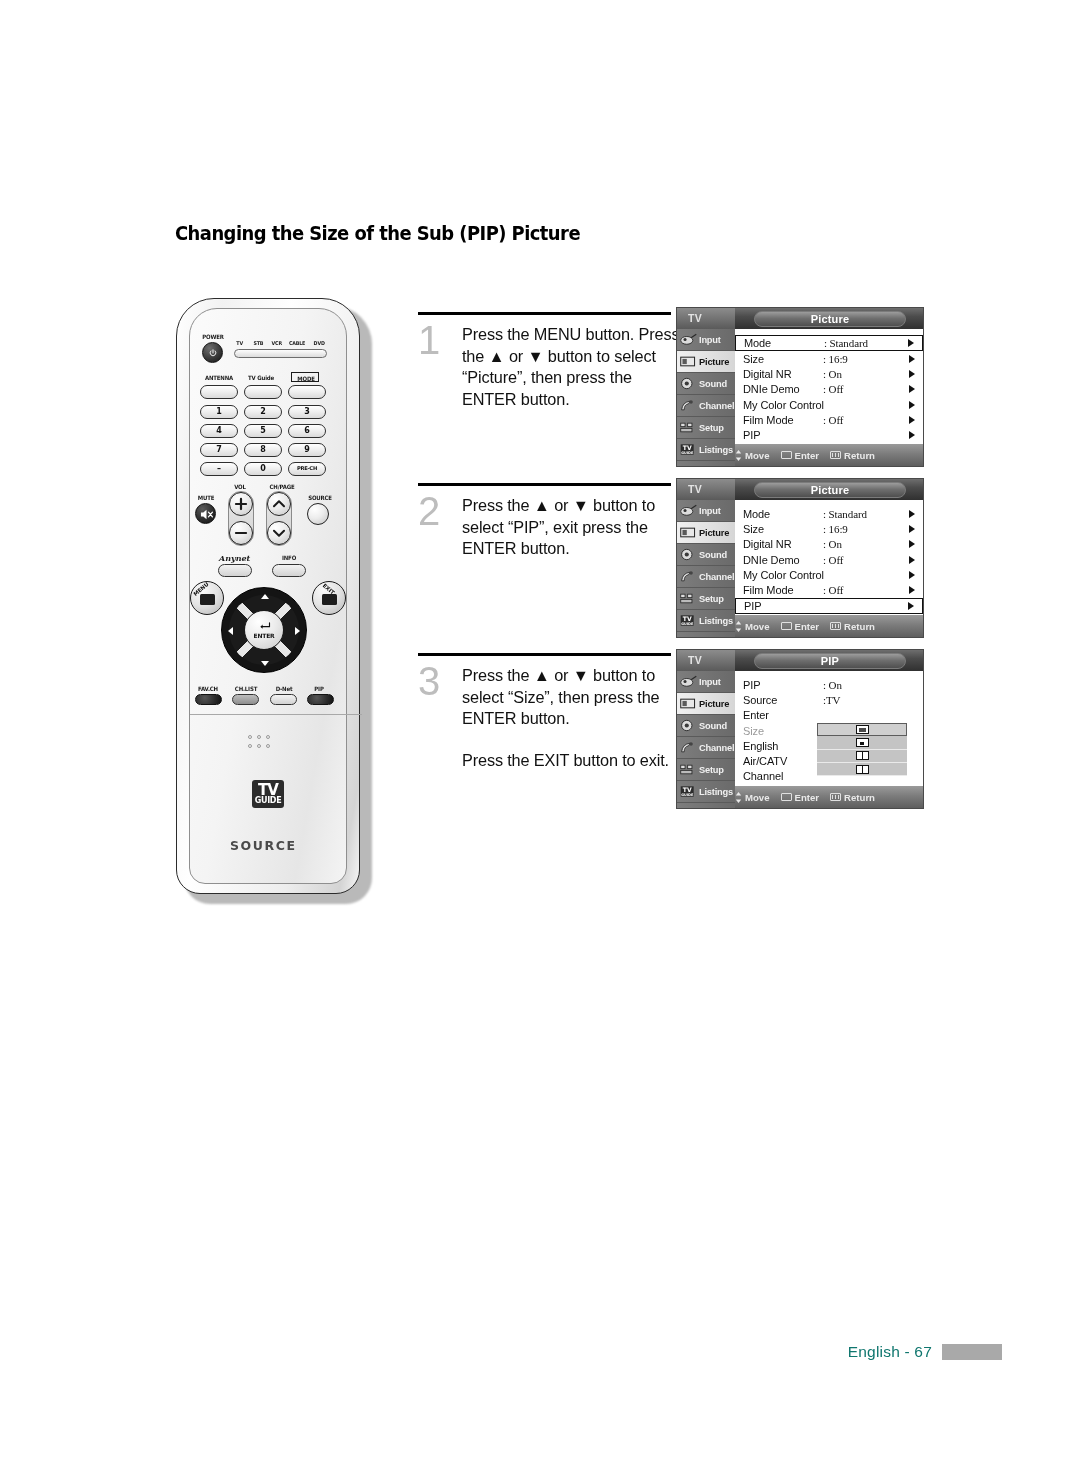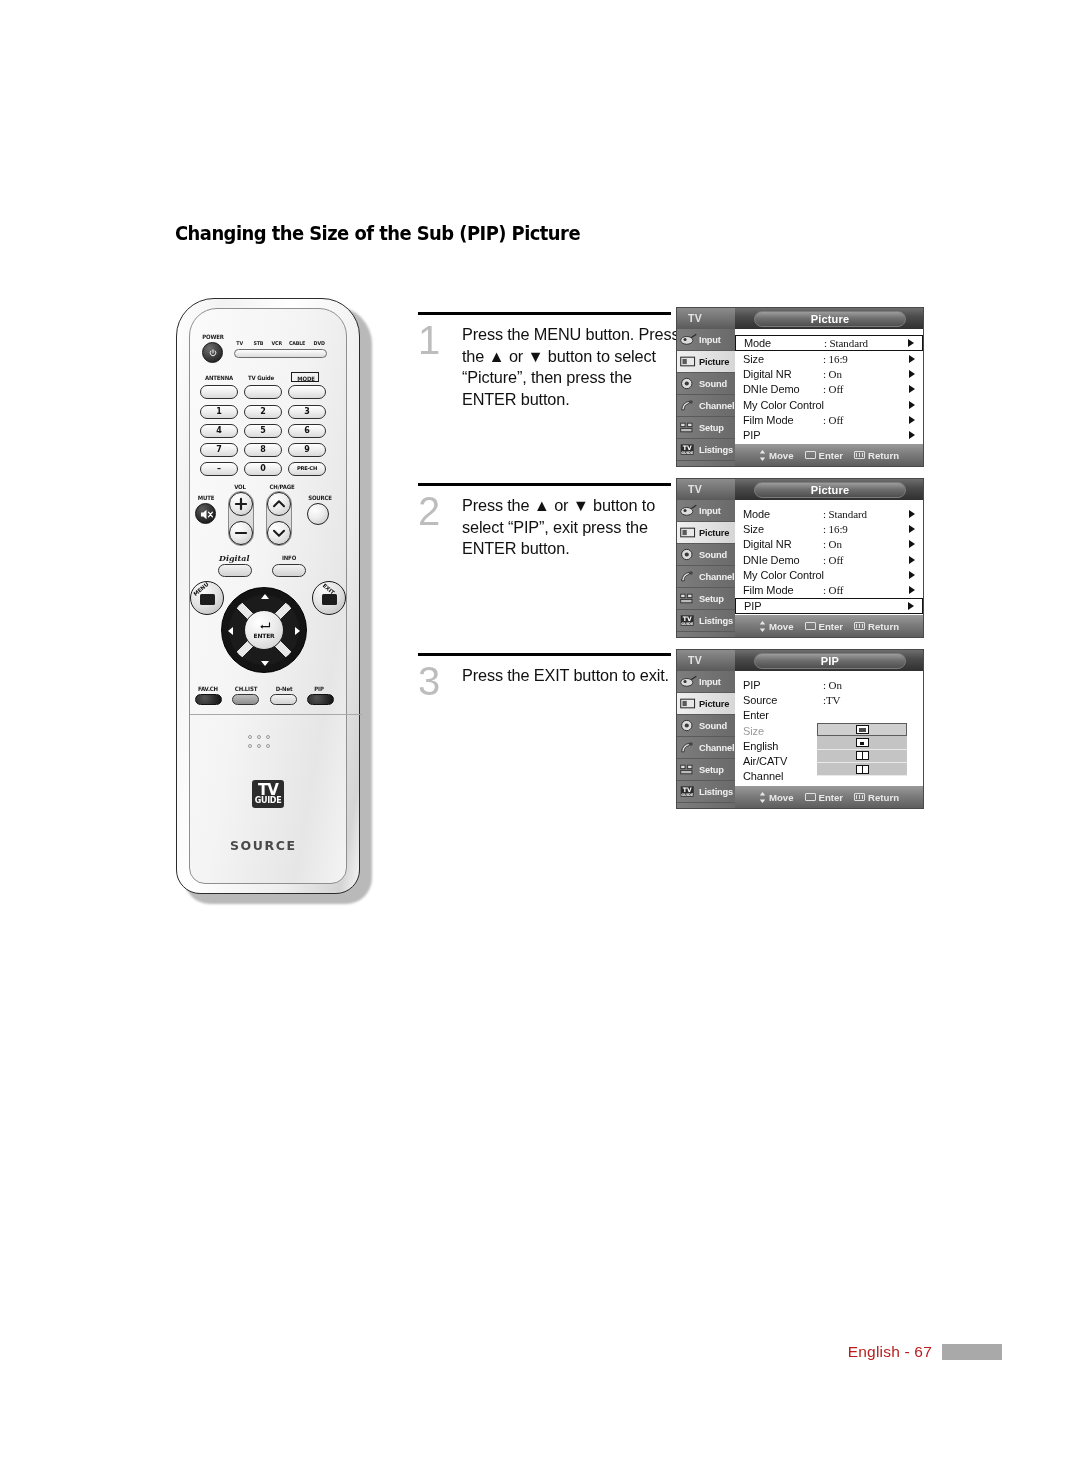--- a/index.html
+++ b/index.html
@@ -453,21 +453,20 @@
     height: 16px;
   }
   .osd-row.dim .rname { color: #9a9a9a; }
   .osd-status {
     position: absolute;
     left: 58px; right: 0; bottom: 0;
     height: 22px;
     background: linear-gradient(180deg,#9a9a9a 0%,#7c7c7c 45%,#5e5e5e 100%);
     display: flex;
     align-items: center;
-    justify-content: flex-end;
     padding-right: 24px;
     gap: 11px;
   }
   .osd-status .sitem {
     display: flex;
     align-items: center;
     gap: 3px;
     font-size: 9.6px;
     font-weight: bold;
     color: #e9e9e9;
@@ -554,21 +553,21 @@
     position: absolute;
     right: 78px;
     bottom: 112px;
     display: flex;
     align-items: center;
     gap: 10px;
   }
   #footer .ftext {
     font-family: "Liberation Sans", sans-serif;
     font-size: 15.5px;
-    color: #b91c1c;
+    color: #0f766e;
     letter-spacing: 0.2px;
     white-space: nowrap;
   }
   #footer .fbar {
     width: 60px; height: 16px;
     background: #a9a9a9;
   }
 </style>
 </head>
 <body>
@@ -673,21 +672,21 @@
     </svg>
   </div>
   <div class="circ-btn filled" style="left:19px; top:205px; width:21px; height:21px;">
     <svg viewBox="0 0 24 24" style="position:absolute;left:1px;top:1px;width:19px;height:19px">
       <path d="M5 9.5 h3 L12 6 v12 L8 14.5 H5 z" fill="#fff"></path>
       <path d="M14.5 9 L19.5 15 M19.5 9 L14.5 15" stroke="#fff" stroke-width="1.6" stroke-linecap="round"></path>
     </svg>
   </div>
   <div class="circ-btn" style="left:131px; top:205px; width:22px; height:22px;"></div>
 
-  <div class="anynet-word" style="left:43px; top:255px;">Digital</div>
+  <div class="anynet-word" style="left:43px; top:255px;">Anynet</div>
   <div class="rc-lbl" style="left:100px; top:256px; width:26px;">INFO</div>
   <div class="obtn light" style="left:42px; top:266px; width:34px; height:13px;"></div>
   <div class="obtn light" style="left:96px; top:266px; width:34px; height:13px;"></div>
 
   <div class="menu-pod" style="left:14px; top:283px;">
     <div class="pod-inner"></div>
   </div>
   <div class="pod-word" style="left:16px; top:288px; transform:rotate(-40deg);">MENU</div>
 
   <div class="exit-pod" style="left:136px; top:283px;">
@@ -750,20 +749,21 @@
   <div class="step-num">2</div>
   <div class="step-text">
     <p>Press the ▲ or ▼ button to select “PIP”, exit press the ENTER button.</p>
   </div>
 </div>
 
 <div class="step" style="left:418px; top:653px;">
   <div class="step-rule"></div>
   <div class="step-num">3</div>
   <div class="step-text">
+    <p>Press the ▲ or ▼ button to select “Size”, then press the ENTER button.</p>
     <p>Press the EXIT button to exit.</p>
   </div>
 </div>
 
 <div class="osd" style="left:676px; top:307px;">
   <div class="osd-titlebar">
     <div class="osd-tv-bg"></div>
     <div class="osd-tv">TV</div>
     <div class="osd-pill">
       <span>Picture</span>

